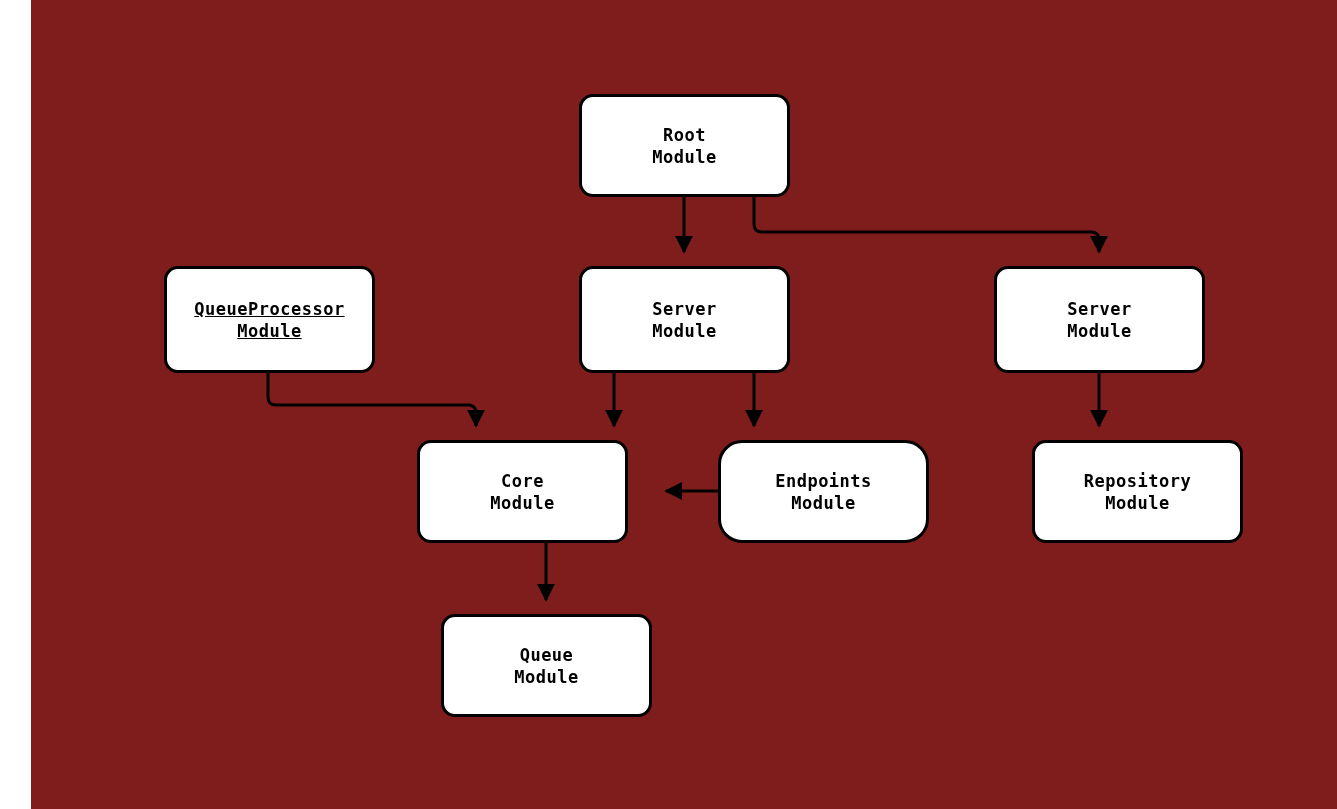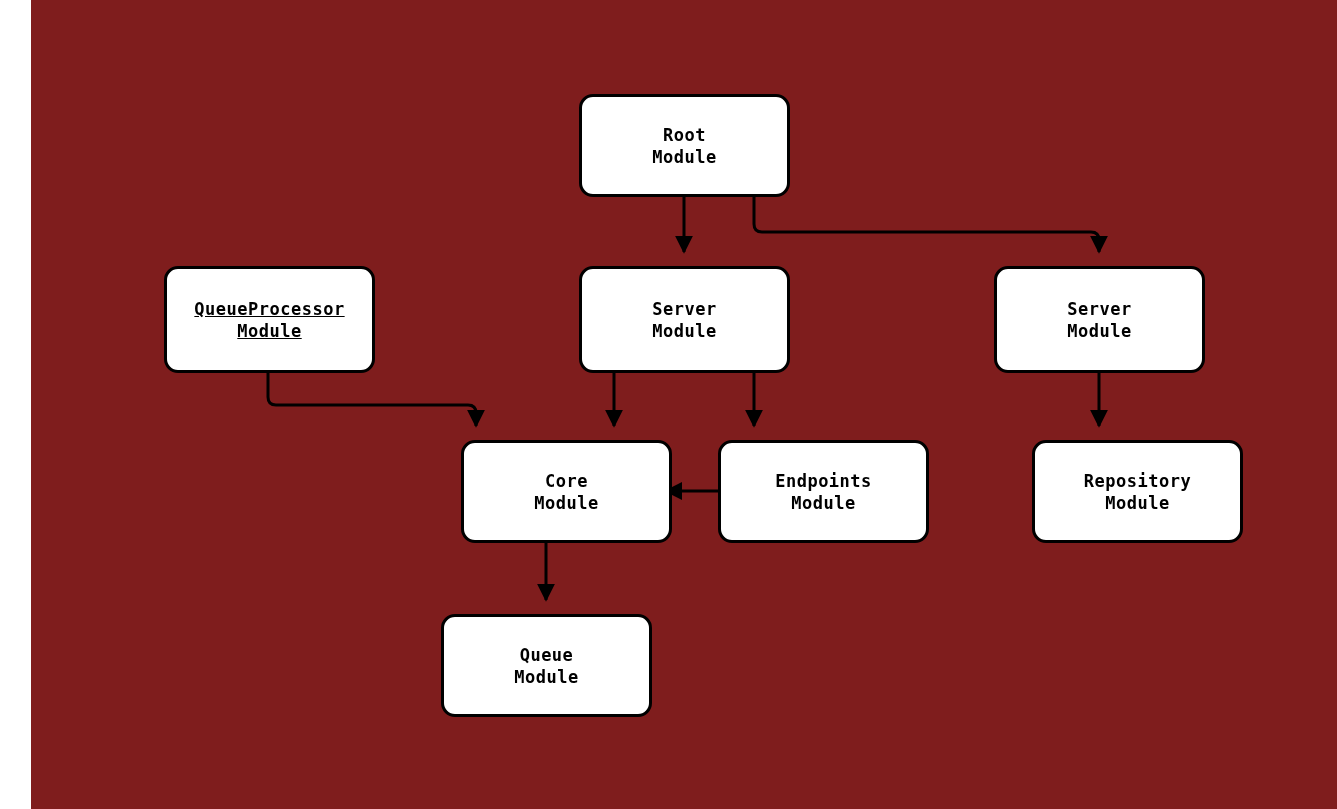--- a/index.html
+++ b/index.html
@@ -89,26 +89,26 @@
   <div class="node" style="left:548px; top:266px; width:211px; height:107px;text-align:center;">
     <span class="node-label">Server</span>
     <span class="node-label">Module</span>
   </div>
 
   <div class="node" style="left:963px; top:266px; width:211px; height:107px;">
     <span class="node-label">Server</span>
     <span class="node-label">Module</span>
   </div>
 
-  <div class="node" style="left:430px; top:440px; width:211px; height:103px;">
+  <div class="node" style="left:386px; top:440px; width:211px; height:103px;">
     <span class="node-label">Core</span>
     <span class="node-label">Module</span>
   </div>
 
-  <div class="node" style="left:687px; top:440px; width:211px; height:103px;">
+  <div class="node" style="left:687px; top:440px; width:211px; height:103px;border-radius:24px;">
     <span class="node-label">Endpoints</span>
     <span class="node-label">Module</span>
   </div>
 
   <div class="node" style="left:1001px; top:440px; width:211px; height:103px;">
     <span class="node-label">Repository</span>
     <span class="node-label">Module</span>
   </div>
 
   <div class="node" style="left:410px; top:614px; width:211px; height:103px;">

